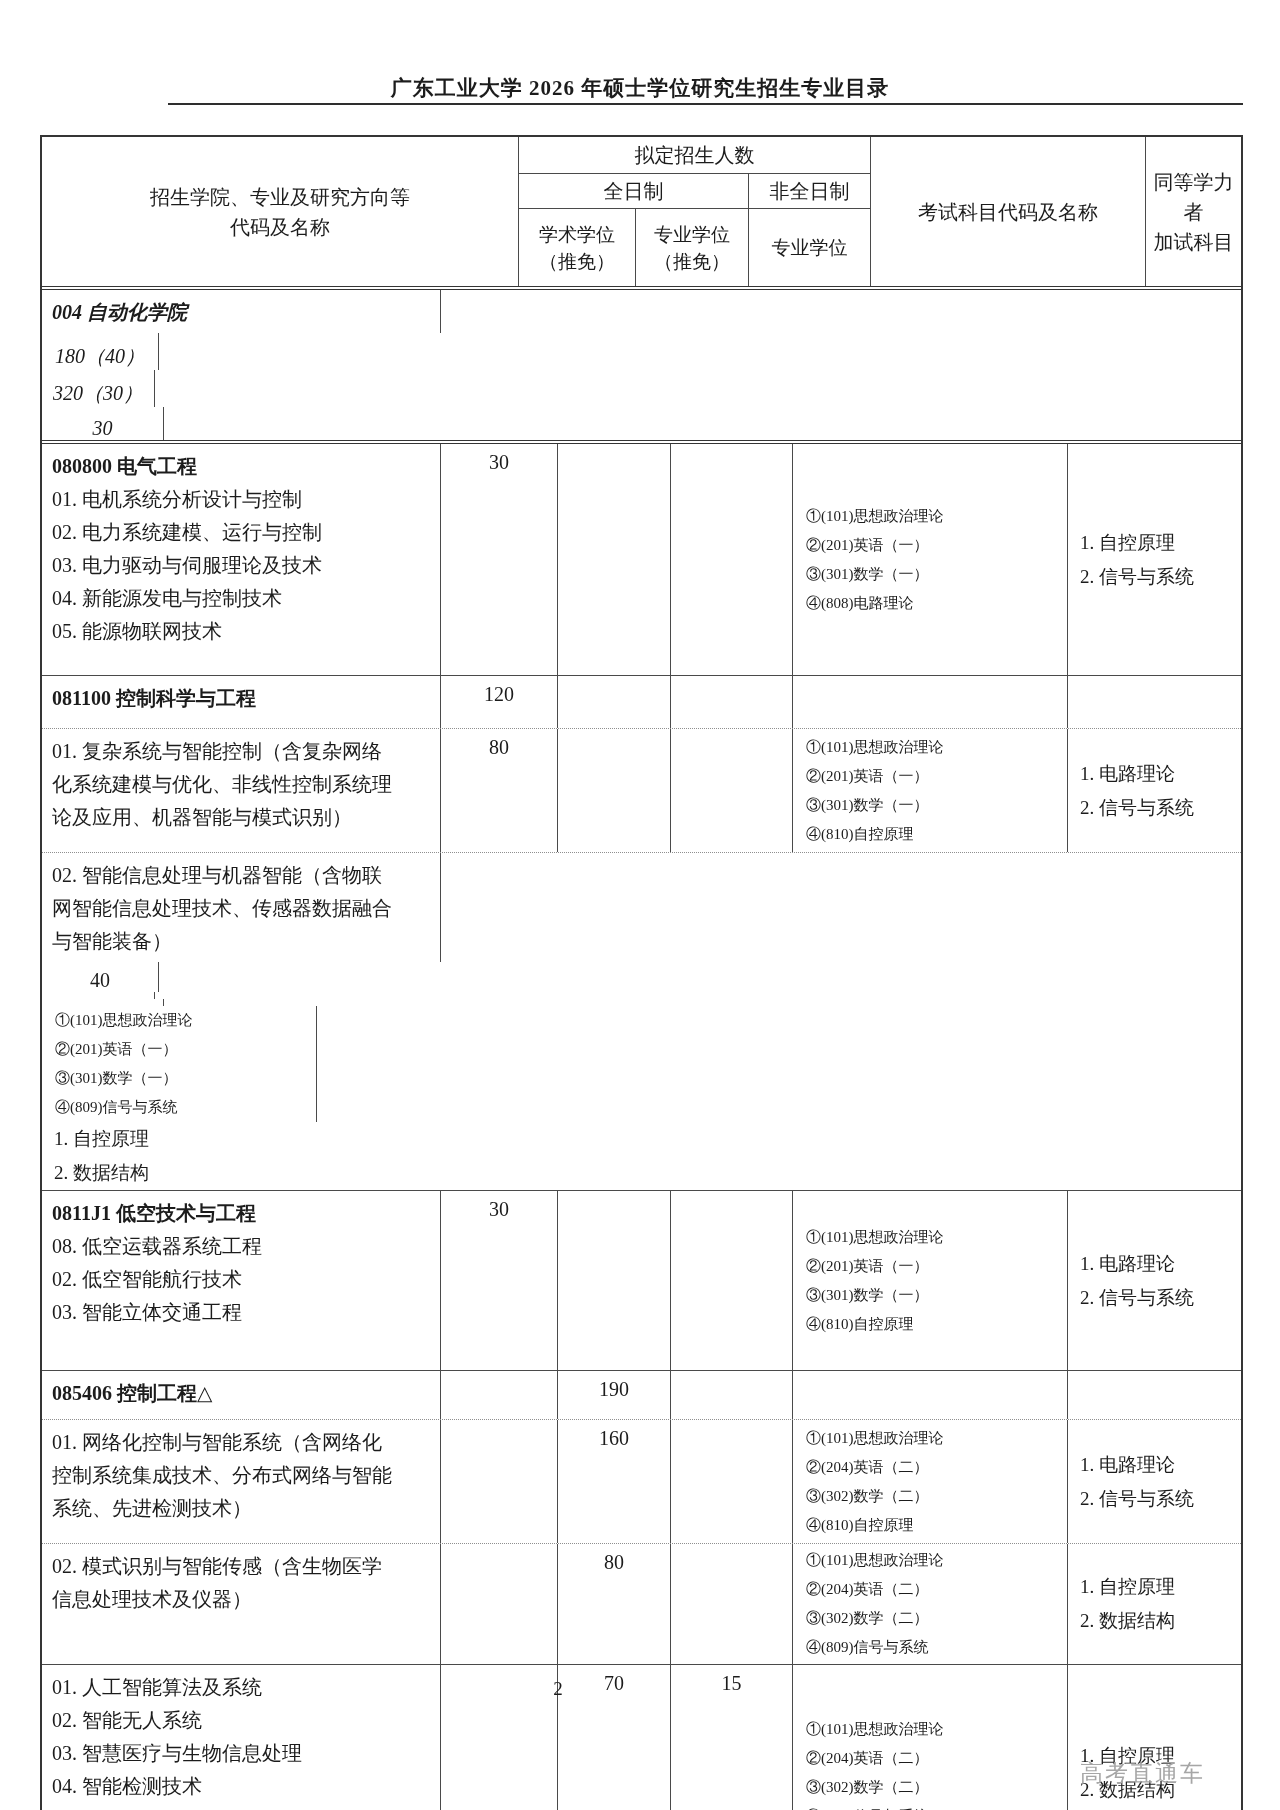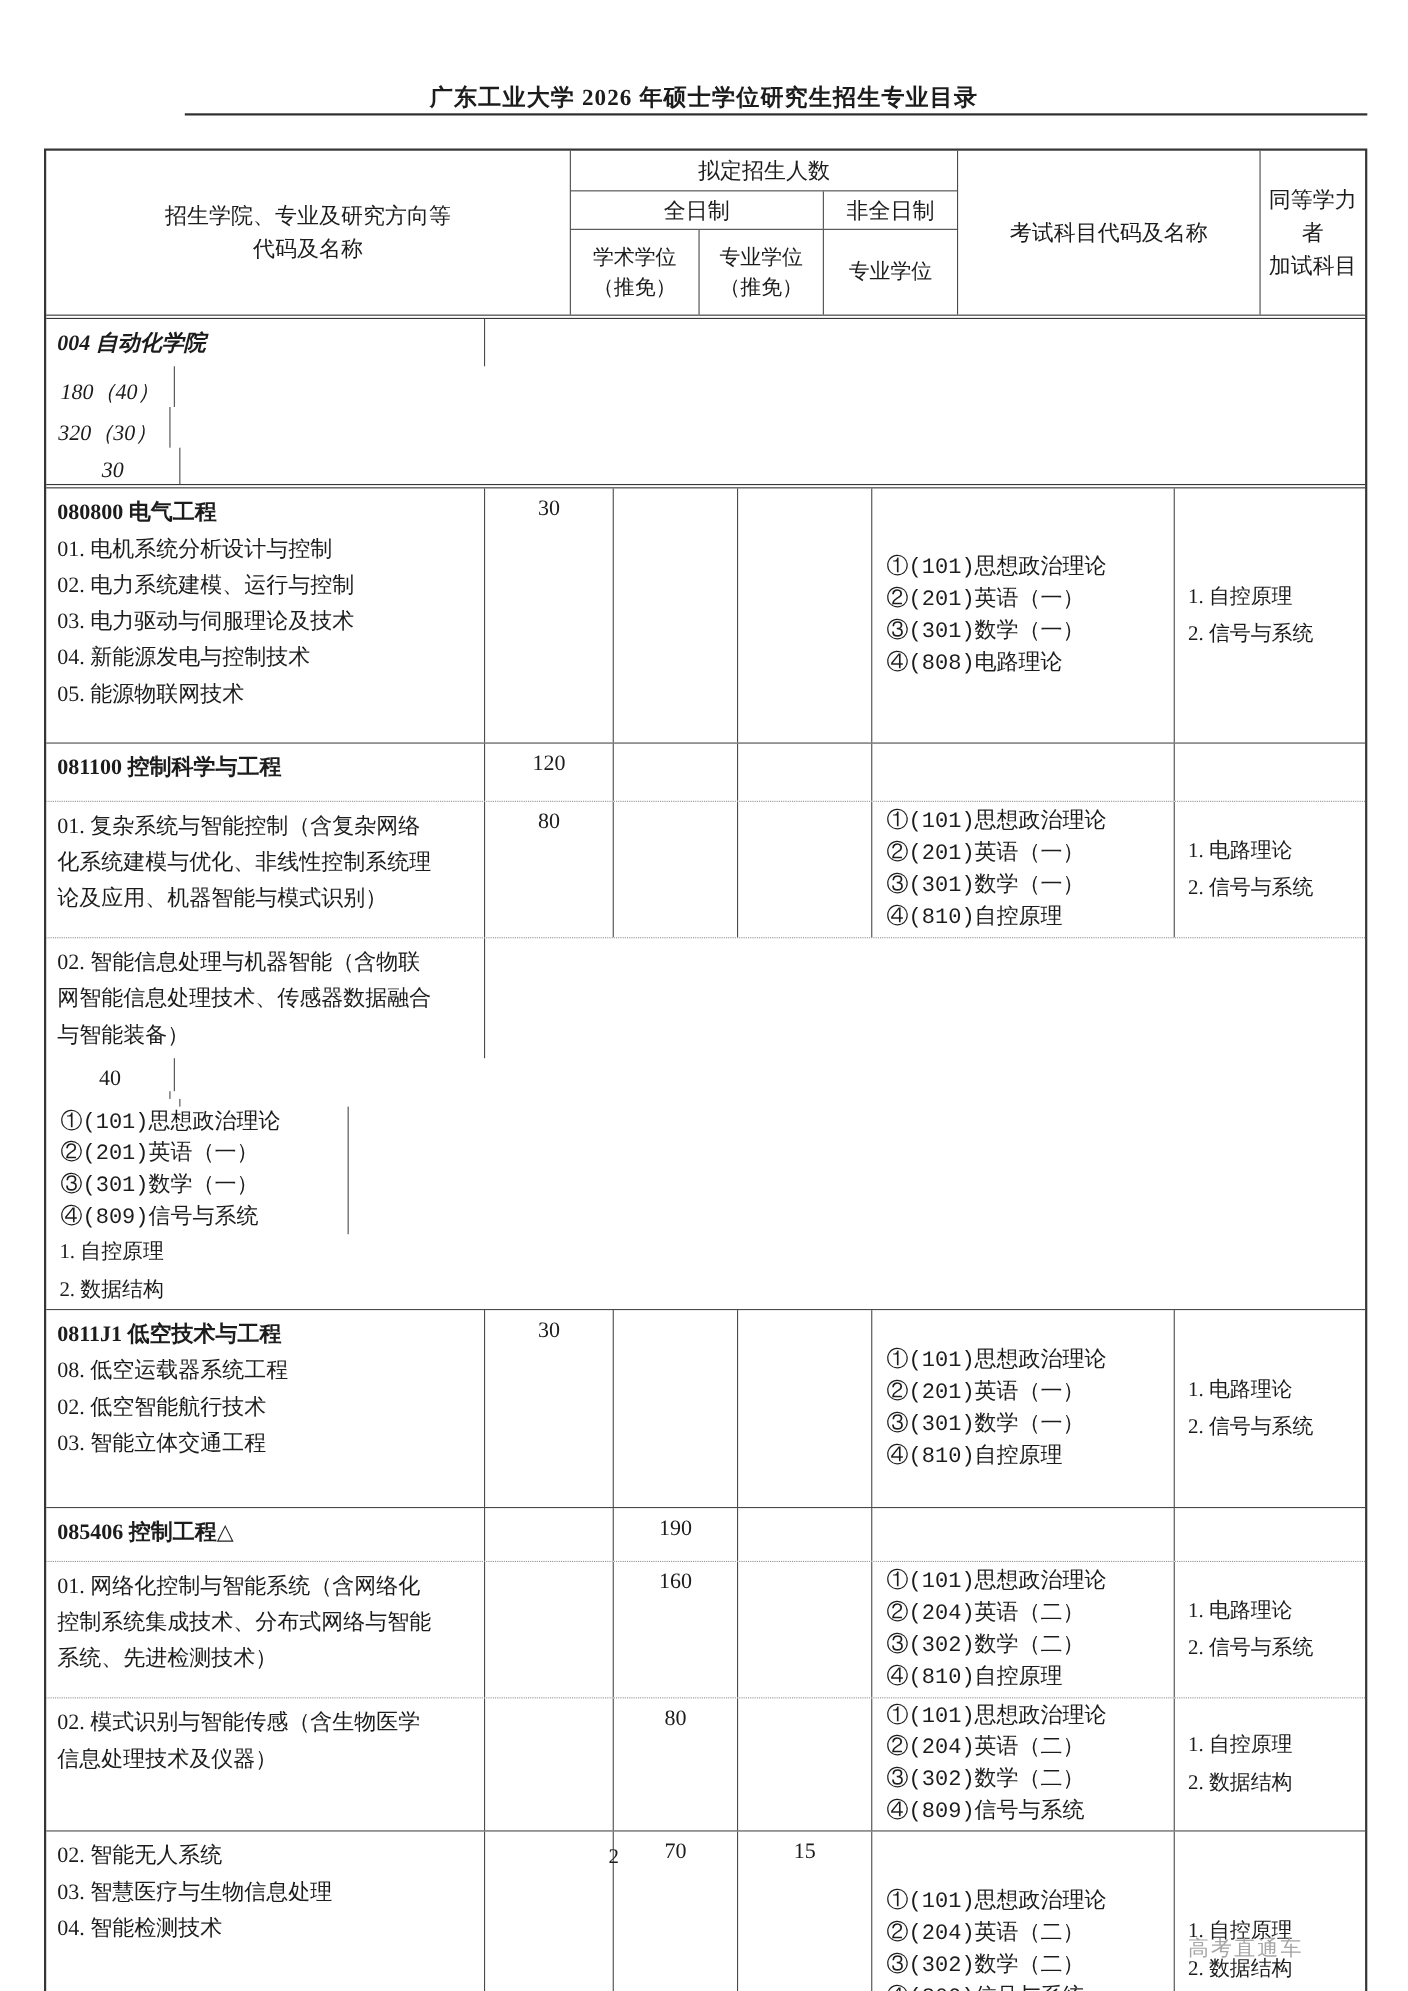--- a/index.html
+++ b/index.html
@@ -45,33 +45,33 @@
   .b-solid{border-bottom:1px solid #4a4a4a;}
   .b-dotted{border-bottom:1px dotted #8f8f8f;}
   .b-double{border-bottom:4px double #353535;flex-direction:column;}
   .b-none{border-bottom:none;}
   .row:last-child{border-bottom:none;}
   .cell{box-sizing:border-box;border-right:1px solid #4a4a4a;}
   .c-name{width:399px;padding:6px 41px 4px 10px;line-height:33px;}
   .c-acad{width:117px;}
   .c-prof{width:113px;}
   .c-pt{width:122px;}
-  .c-exam{width:275px;display:flex;flex-direction:column;justify-content:center;padding-left:13px;line-height:29px;font-size:20px;font-family:Liberation Mono, monospace;}
+  .c-exam{width:275px;display:flex;flex-direction:column;justify-content:center;padding-left:13px;line-height:29px;font-size:15px;}
   .c-extra{flex:1;border-right:none;display:flex;flex-direction:column;justify-content:center;padding-left:12px;line-height:34px;font-size:19px;}
   .num-cell{text-align:center;padding-top:7px;font-size:20px;}
   .nline{min-height:33px;}
   .bold{font-weight:bold;}
   .row-college .nline{font-weight:bold;font-style:italic;}
   .row-college .num-cell{font-weight:normal;font-style:italic;padding-top:10px;}
   
   .page-num{position:absolute;top:1678px;left:168px;width:780px;text-align:center;font-size:19px;}
   .watermark{
     position:absolute;top:1758px;left:1080px;
     font-family:"Liberation Sans","DejaVu Sans",sans-serif;
-    font-size:19px;color:#a6a6a6;letter-spacing:2px;
+    font-size:23px;color:#a6a6a6;letter-spacing:2px;
   }
 </style>
 </head>
 <body>
 
 <div class="page">
 
   <div class="doc-title">广东工业大学 2026 年硕士学位研究生招生专业目录</div>
   <div class="title-rule"></div>
 
@@ -247,20 +247,21 @@
             <div>③(302)数学（二）</div>
             <div>④(809)信号与系统</div>
           </div>
           <div class="cell c-extra">
             <div>1. 自控原理</div>
             <div>2. 数据结构</div>
           </div>
         </div>
         <div class="row b-none" style="min-height: 216px;">
           <div class="cell c-name">
+            <div class="nline">01. 人工智能算法及系统</div>
             <div class="nline">02. 智能无人系统</div>
             <div class="nline">03. 智慧医疗与生物信息处理</div>
             <div class="nline">04. 智能检测技术</div>
           </div>
           <div class="cell num-cell c-acad"></div>
           <div class="cell num-cell c-prof">70</div>
           <div class="cell num-cell c-pt">15</div>
           <div class="cell c-exam">
             <div>①(101)思想政治理论</div>
             <div>②(204)英语（二）</div>

